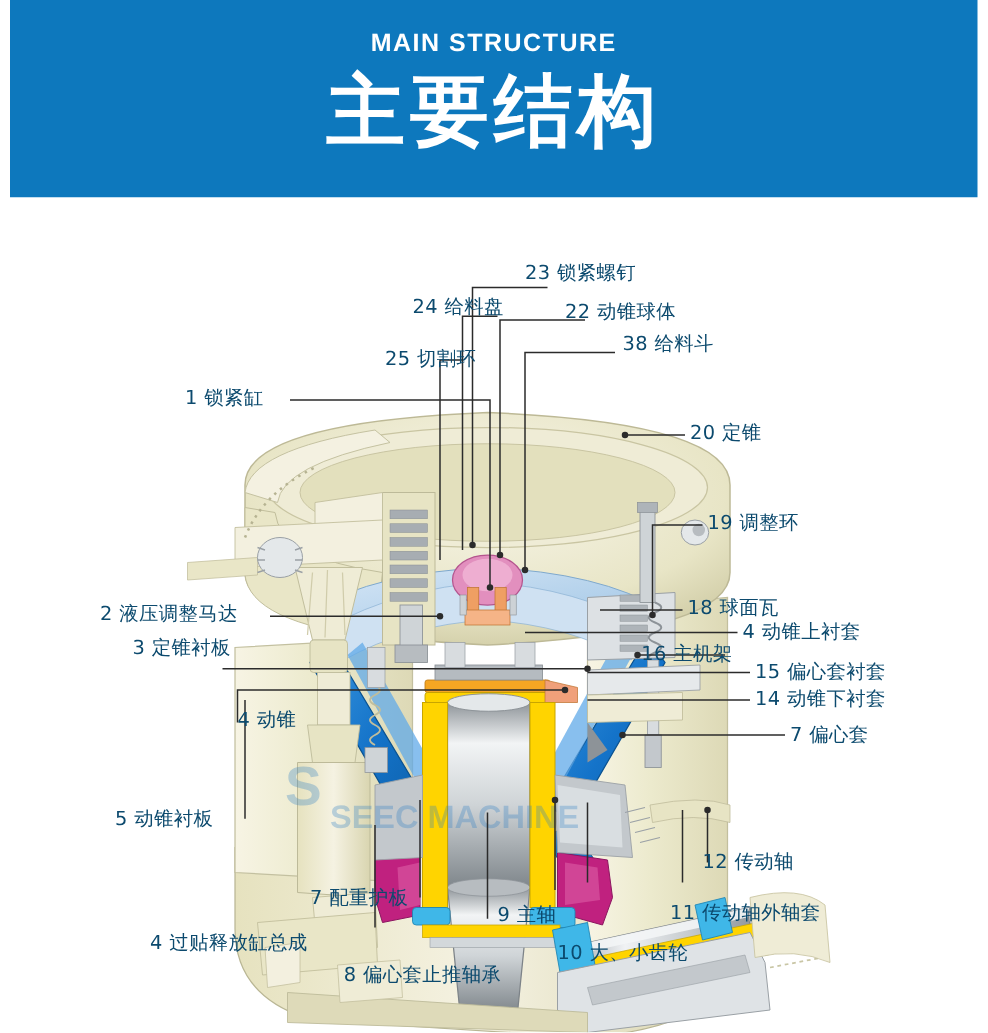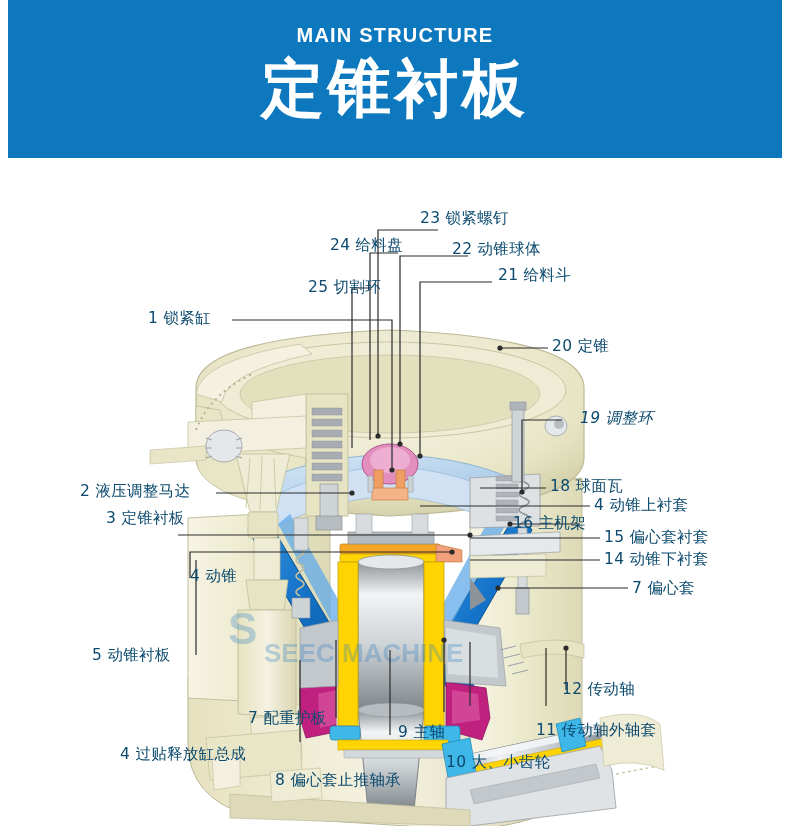--- a/index.html
+++ b/index.html
@@ -74,21 +74,21 @@
     fill:#2f7fc4;
   }
 </style>
 </head>
 <body>
 
 <div id="root">
 
   <div class="banner">
     <div class="banner-sub">MAIN STRUCTURE</div>
-    <div class="banner-title">定锥衬板</div>
+    <div class="banner-title">主要结构</div>
   </div>
 
   <div class="diagram">
     <svg width="790" height="668" viewBox="0 0 790 668">
       <defs>
         <linearGradient id="gCream" x1="0" y1="0" x2="1" y2="0">
           <stop offset="0%" stop-color="#f7f4e4"></stop>
           <stop offset="45%" stop-color="#eceacd"></stop>
           <stop offset="100%" stop-color="#ddd9b6"></stop>
         </linearGradient>
@@ -387,21 +387,21 @@
       <circle cx="400" cy="444" r="2.6"></circle>
       <circle cx="420" cy="456" r="2.6"></circle>
       <circle cx="444" cy="640" r="2.6"></circle>
       <circle cx="566" cy="648" r="2.6"></circle>
     </g>
   </svg>
 
   <span class="lbl" style="left:420px;top:211px;">23 锁紧螺钉</span>
   <span class="lbl" style="left:330px;top:238px;">24 给料盘</span>
   <span class="lbl" style="left:452px;top:242px;">22 动锥球体</span>
-  <span class="lbl" style="left:498px;top:268px;">21 给料斗</span>
+  <span class="lbl" style="left:498px;top:268px;">38 给料斗</span>
   <span class="lbl" style="left:308px;top:280px;">25 切割环</span>
 
   <span class="lbl" style="left:148px;top:311px;">1 锁紧缸</span>
   <span class="lbl" style="left:80px;top:484px;">2 液压调整马达</span>
   <span class="lbl" style="left:96px;top:511px;margin-left:10px;">3 定锥衬板</span>
   <span class="lbl" style="left:190px;top:569px;">4 动锥</span>
   <span class="lbl" style="left:92px;top:648px;">5 动锥衬板</span>
 
   <span class="lbl" style="left:120px;top:747px;">4 过贴释放缸总成</span>
   <span class="lbl" style="left:248px;top:711px;">7 配重护板</span>
@@ -410,16 +410,16 @@
   <span class="lbl" style="left:446px;top:755px;">10 大、小齿轮</span>
   <span class="lbl" style="left:536px;top:723px;">11 传动轴外轴套</span>
   <span class="lbl" style="left:562px;top:682px;">12 传动轴</span>
 
   <span class="lbl" style="left:632px;top:581px;">7 偏心套</span>
   <span class="lbl" style="left:604px;top:552px;">14 动锥下衬套</span>
   <span class="lbl" style="left:604px;top:530px;">15 偏心套衬套</span>
   <span class="lbl" style="left:513px;top:516px;">16 主机架</span>
   <span class="lbl" style="left:594px;top:498px;">4 动锥上衬套</span>
   <span class="lbl" style="left:550px;top:479px;">18 球面瓦</span>
-  <span class="lbl" style="left:580px;top:411px;font-style:italic;">19 调整环</span>
+  <span class="lbl" style="left:566px;top:411px;">19 调整环</span>
   <span class="lbl" style="left:552px;top:339px;">20 定锥</span>
 
 </div>
 
 </body></html>

